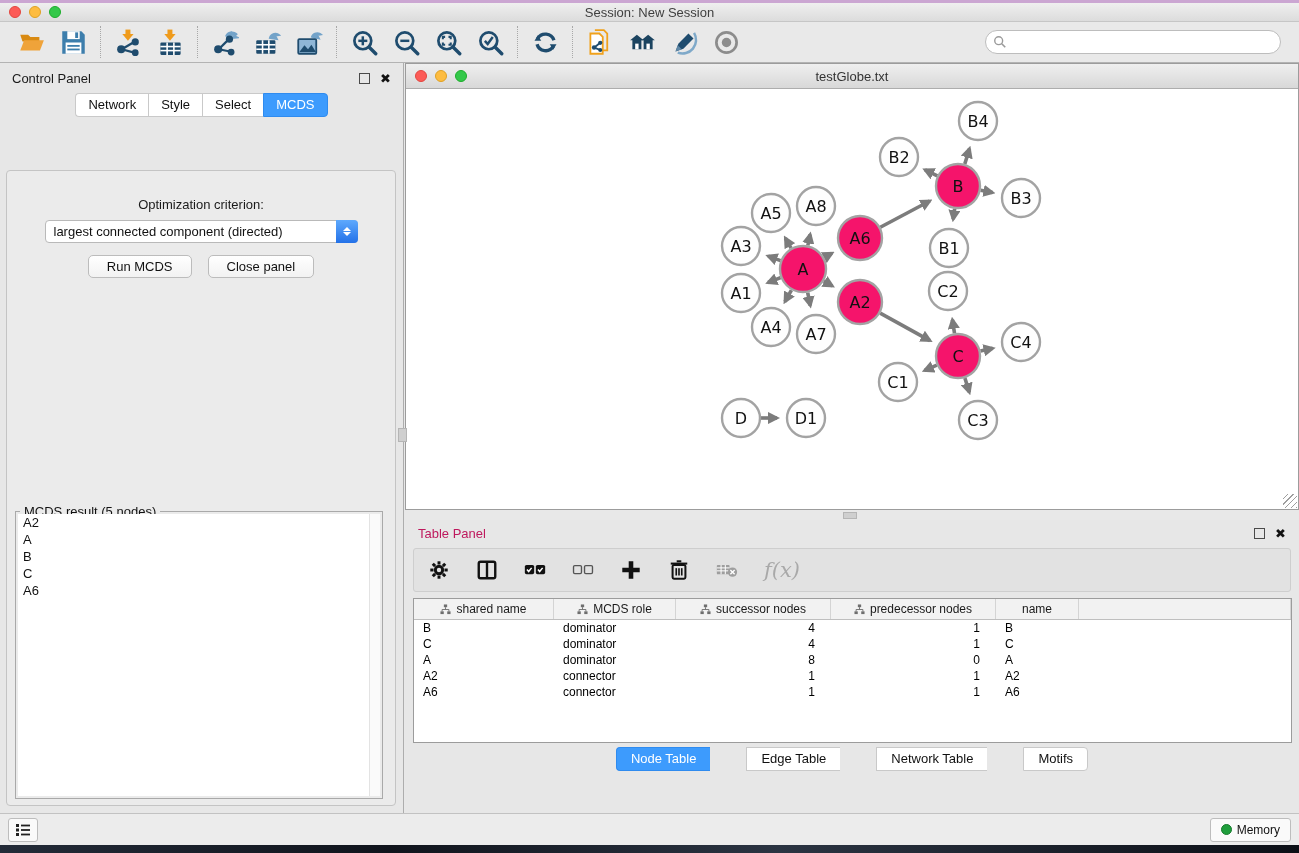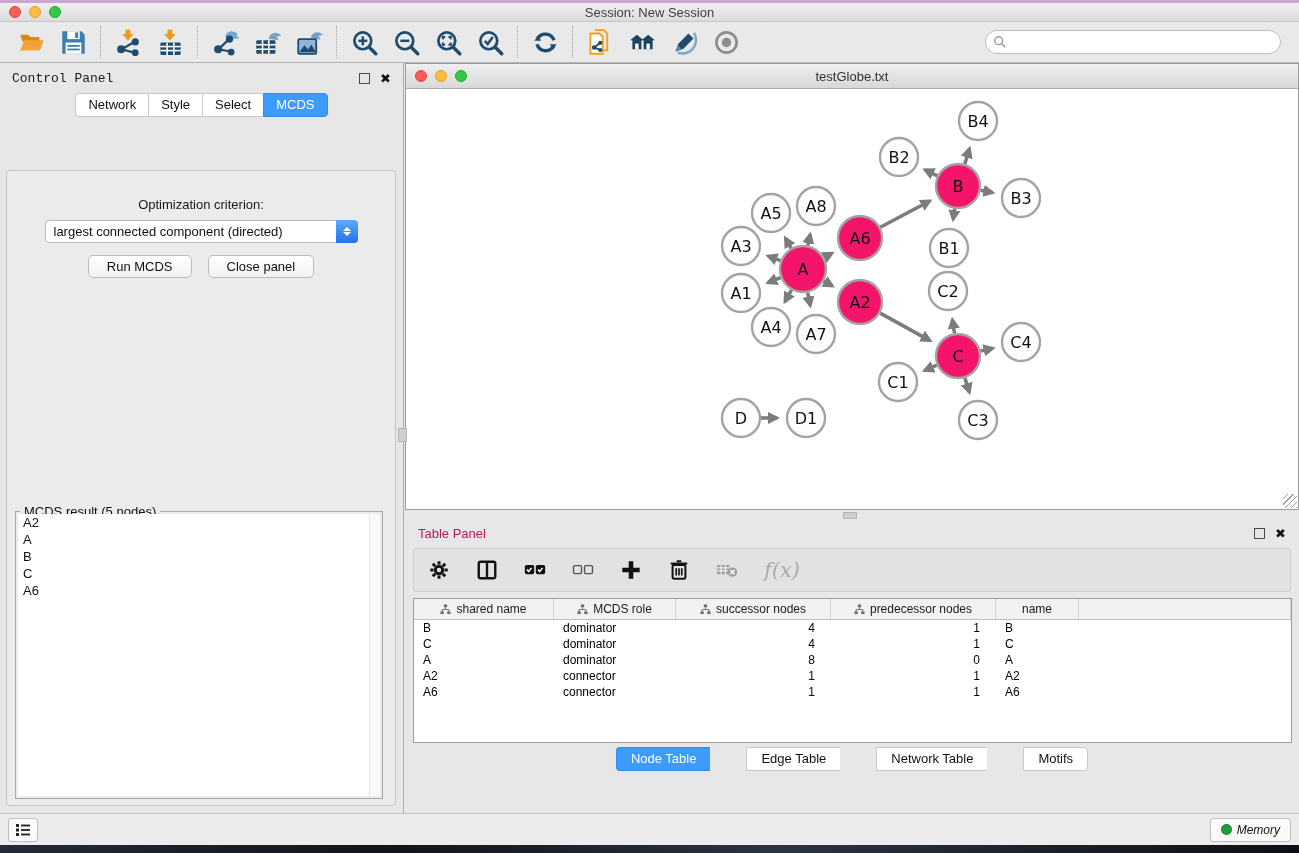--- a/index.html
+++ b/index.html
@@ -28,21 +28,21 @@
   .tb-spacer { flex:1; }
   .searchbox { position:relative; width:296px; height:24px; margin-right:8px; }
   .searchbox input { width:100%; height:100%; border:1px solid #BDBDBD; border-radius:12px;
     background:#FFFFFF; padding:0 10px 0 26px; font-size:13px; outline:none; }
   .searchbox .mag { position:absolute; left:8px; top:5px; width:14px; height:14px; }
 
   
   .control-panel { position:absolute; left:0; top:63px; width:404px; bottom:40px;
     background:#E7E7E7; border-right:1px solid #ADADAD; }
   .cp-header { height:30px; display:flex; align-items:center; padding:0 12px; }
-  .cp-header .cp-title { font-size:13px; color:#1A1A1A;font-family:Liberation Mono, monospace; }
+  .cp-header .cp-title { font-size:13px; color:#1A1A1A; }
   .panel-icons { margin-left:auto; display:flex; gap:10px; align-items:center; }
   .float-icon { width:11px; height:11px; border:1.5px solid #4A4A4A; background:transparent; }
   .close-icon { font-size:13px; font-weight:bold; color:#111; line-height:11px; }
   .cp-tabs { display:flex; justify-content:center; position:relative; z-index:2;text-align:center; }
   .tab { font-size:13px; padding:3px 12px 4px; background:#FFFFFF; border:1px solid #C9C9C9;
     border-right:none; color:#111; }
   .tab:first-child { border-radius:4px 0 0 4px; }
   .tab:last-child { border-right:1px solid #C9C9C9; border-radius:0 4px 4px 0; }
   .tab.active { background:#3D9BFD; border-color:#2F8BEF; color:#FFF; }
   .cp-body { position:absolute; left:6px; right:7px; top:107px; bottom:7px;
@@ -102,21 +102,21 @@
   .dt-cell.num { text-align:right; padding-right:16px; }
   .tp-tabs { position:absolute; left:0; right:0; bottom:42px; display:flex; justify-content:center;gap:36px; }
   .tp-tab { font-size:13px; padding:3px 14px 4px; background:#FFF; border:1px solid #C9C9C9;
     border-right:none; color:#111; }
   .tp-tab:first-child { border-radius:4px 0 0 4px; }
   .tp-tab:last-child { border-right:1px solid #C9C9C9; border-radius:0 4px 4px 0; }
   .tp-tab.active { background:#3D9BFD; border-color:#2F8BEF; color:#FFF; }
 
   
   .statusbar { position:absolute; left:0; right:0; top:813px; height:32px; background:#ECECEC;
-    border-top:1px solid #C2C2C2; display:flex; align-items:center; padding:0 8px;font-style:italic; }
+    border-top:1px solid #C2C2C2; display:flex; align-items:center; padding:0 8px; }
   .status-left-btn { width:30px; height:24px; background:#FAFAFA; border:1px solid #BDBDBD;
     border-radius:3px; display:flex; align-items:center; justify-content:center; }
   .memory-btn { margin-left:auto; height:24px; background:#FAFAFA; border:1px solid #BDBDBD;
     border-radius:3px; display:flex; align-items:center; gap:5px; padding:0 10px; font-size:12px; color:#111; }
   .memory-dot { width:11px; height:11px; border-radius:50%; background:#1F9E3C; border:1px solid #157A2B; }
   .desktop-strip { position:absolute; left:0; right:0; top:845px; height:8px;
     background:linear-gradient(90deg,#232B38,#10141C 30%,#2B3442 60%,#0C0F16); }
 </style>
 </head>
 <body>

